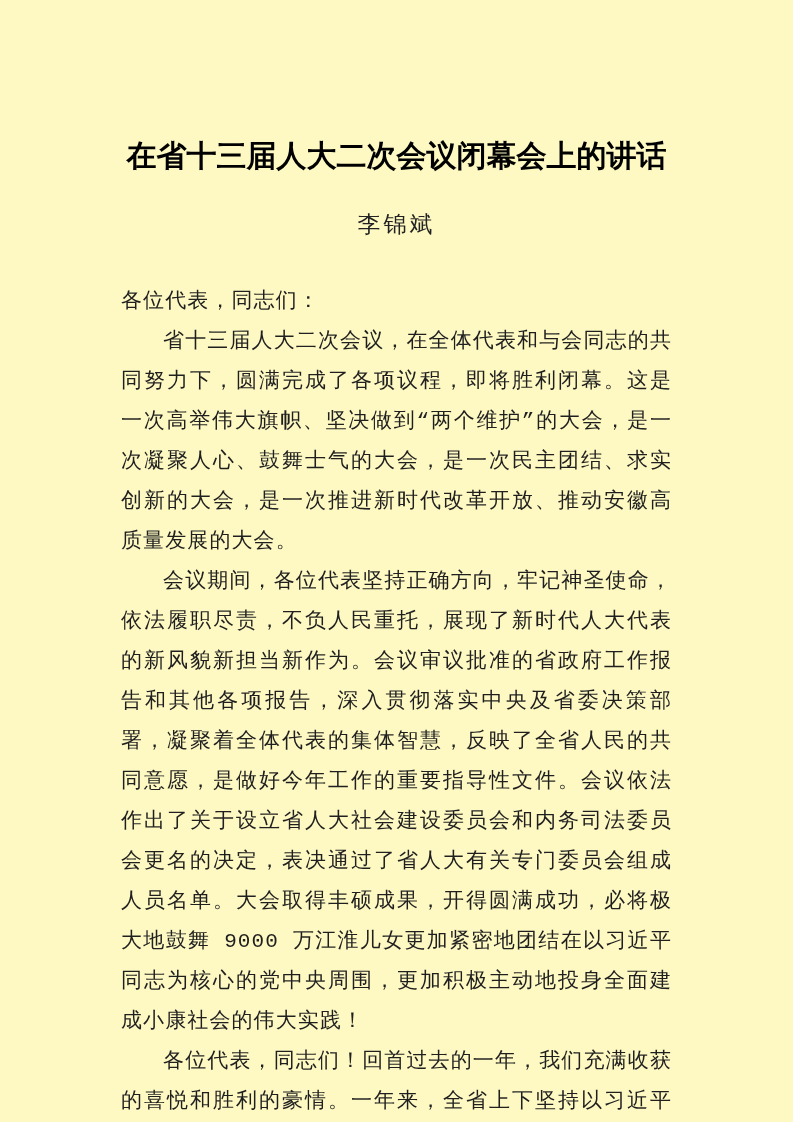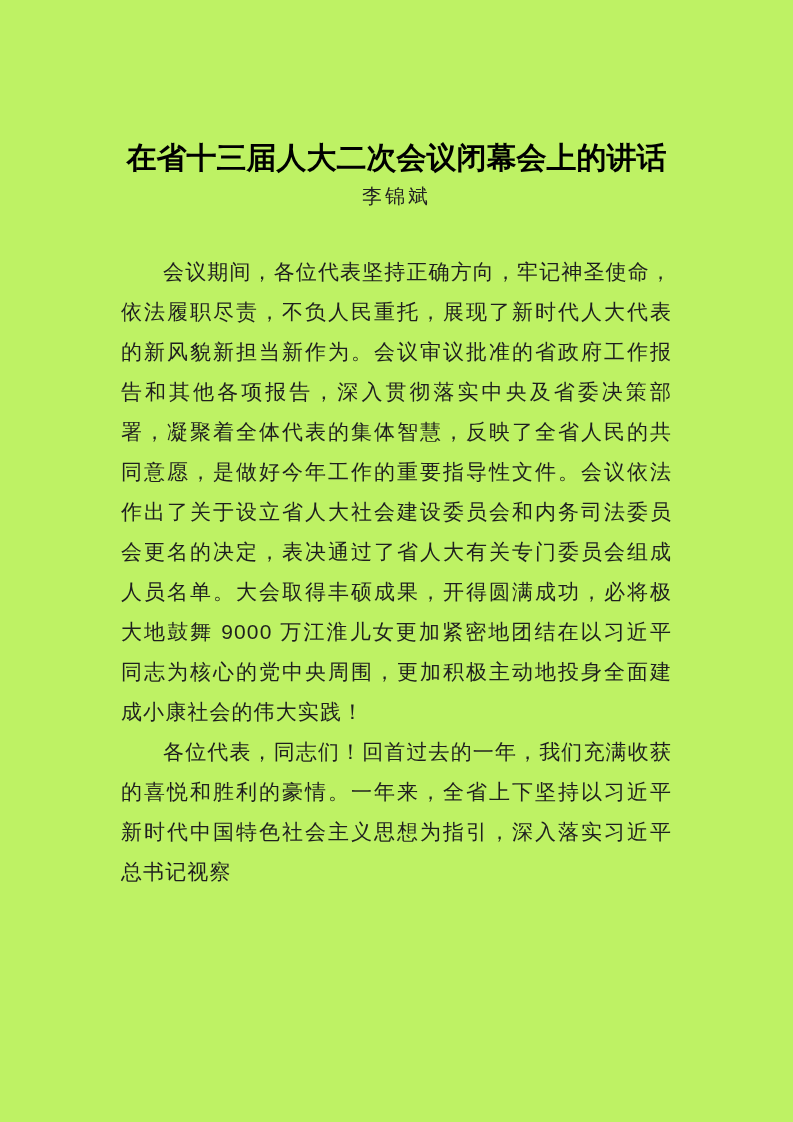--- a/index.html
+++ b/index.html
@@ -5,40 +5,40 @@
   html, body {
     margin: 0;
     padding: 0;
     background: #ffffff;
   }
   .page {
     position: relative;
     width: 793px;
     height: 1122px;
     margin: 0 auto;
-    background: #bef264;
+    background: #fef9c3;
     overflow: hidden;
     box-sizing: border-box;
     padding: 0 121px;
-    font-family: Liberation Sans, sans-serif;
+    font-family: Liberation Mono, monospace;
   }
   .title {
     margin: 0;
     padding-top: 136px;
     font-size: 30px;
     line-height: 44px;
     font-weight: bold;
     text-align: center;
     color: #000000;
     letter-spacing: 0px;
     white-space: nowrap;
   }
   .author {
-    margin-top: 2px;
-    font-size: 20px;
+    margin-top: 32px;
+    font-size: 23px;
     line-height: 28px;
     text-align: center;
     color: #222222;
     letter-spacing: 3px;
     font-style: normal;
   }
   .body-text {
     margin-top: 42px;
   }
   .body-text p {
@@ -59,16 +59,18 @@
 </style>
 </head>
 <body>
 
 <div class="page">
   <h1 class="title">在省十三届人大二次会议闭幕会上的讲话</h1>
 
   <div class="author">李锦斌</div>
 
   <div class="body-text">
+    <p class="salutation">各位代表，同志们：</p>
+    <p class="para">省十三届人大二次会议，在全体代表和与会同志的共同努力下，圆满完成了各项议程，即将胜利闭幕。这是一次高举伟大旗帜、坚决做到“两个维护”的大会，是一次凝聚人心、鼓舞士气的大会，是一次民主团结、求实创新的大会，是一次推进新时代改革开放、推动安徽高质量发展的大会。</p>
     <p class="para">会议期间，各位代表坚持正确方向，牢记神圣使命，依法履职尽责，不负人民重托，展现了新时代人大代表的新风貌新担当新作为。会议审议批准的省政府工作报告和其他各项报告，深入贯彻落实中央及省委决策部署，凝聚着全体代表的集体智慧，反映了全省人民的共同意愿，是做好今年工作的重要指导性文件。会议依法作出了关于设立省人大社会建设委员会和内务司法委员会更名的决定，表决通过了省人大有关专门委员会组成人员名单。大会取得丰硕成果，开得圆满成功，必将极大地鼓舞 9000 万江淮儿女更加紧密地团结在以习近平同志为核心的党中央周围，更加积极主动地投身全面建成小康社会的伟大实践！</p>
     <p class="para">各位代表，同志们！回首过去的一年，我们充满收获的喜悦和胜利的豪情。一年来，全省上下坚持以习近平新时代中国特色社会主义思想为指引，深入落实习近平总书记视察</p>
   </div>
 </div>
 
 </body></html>

